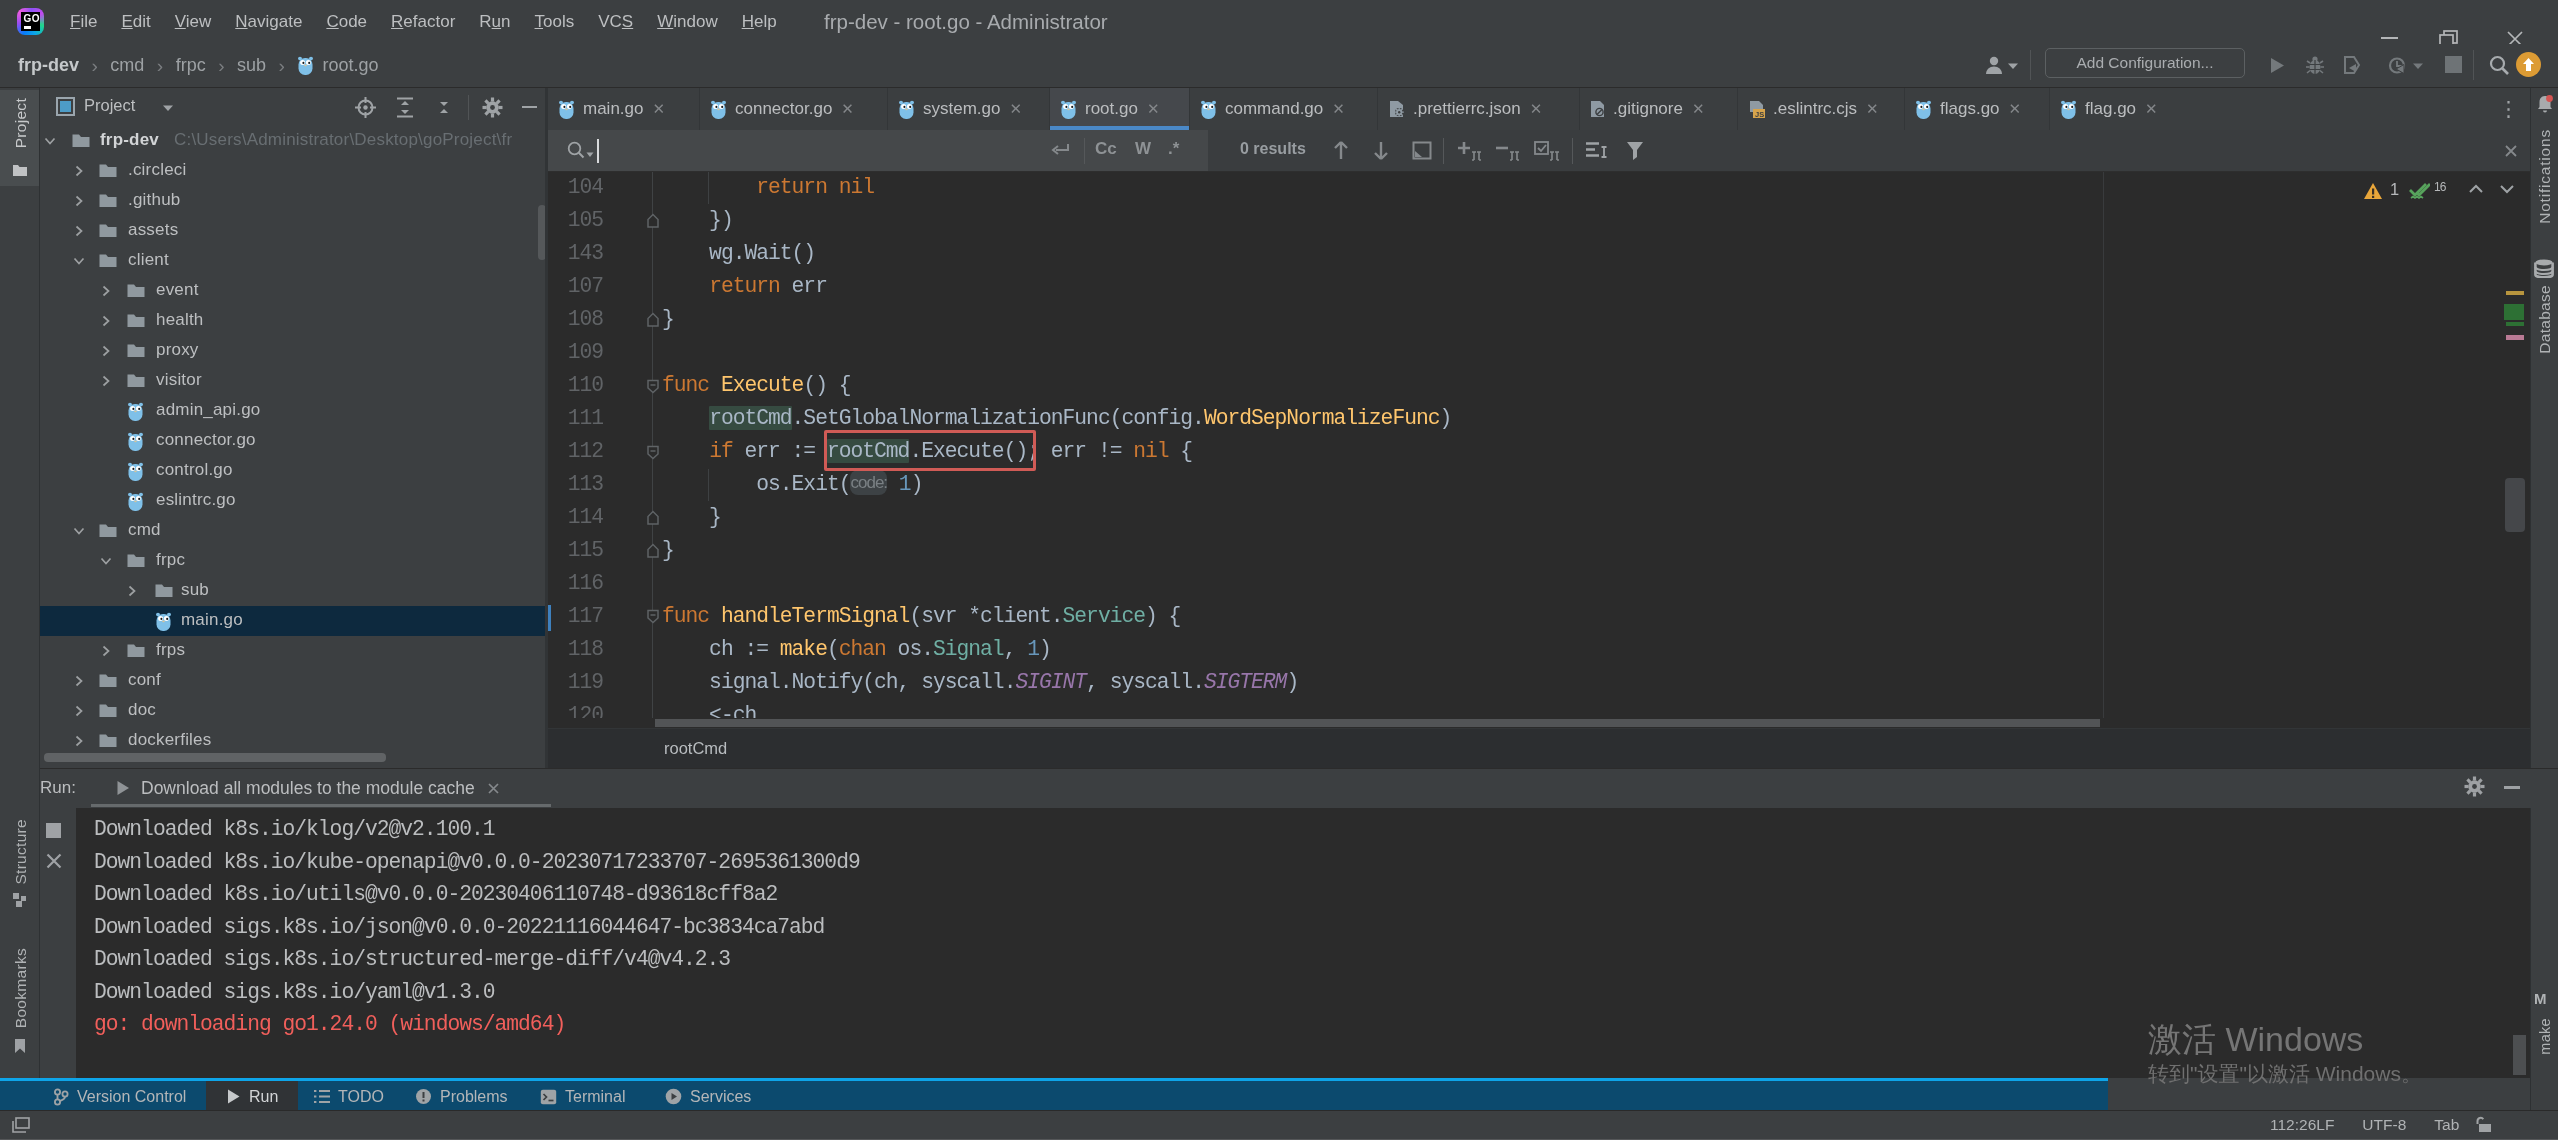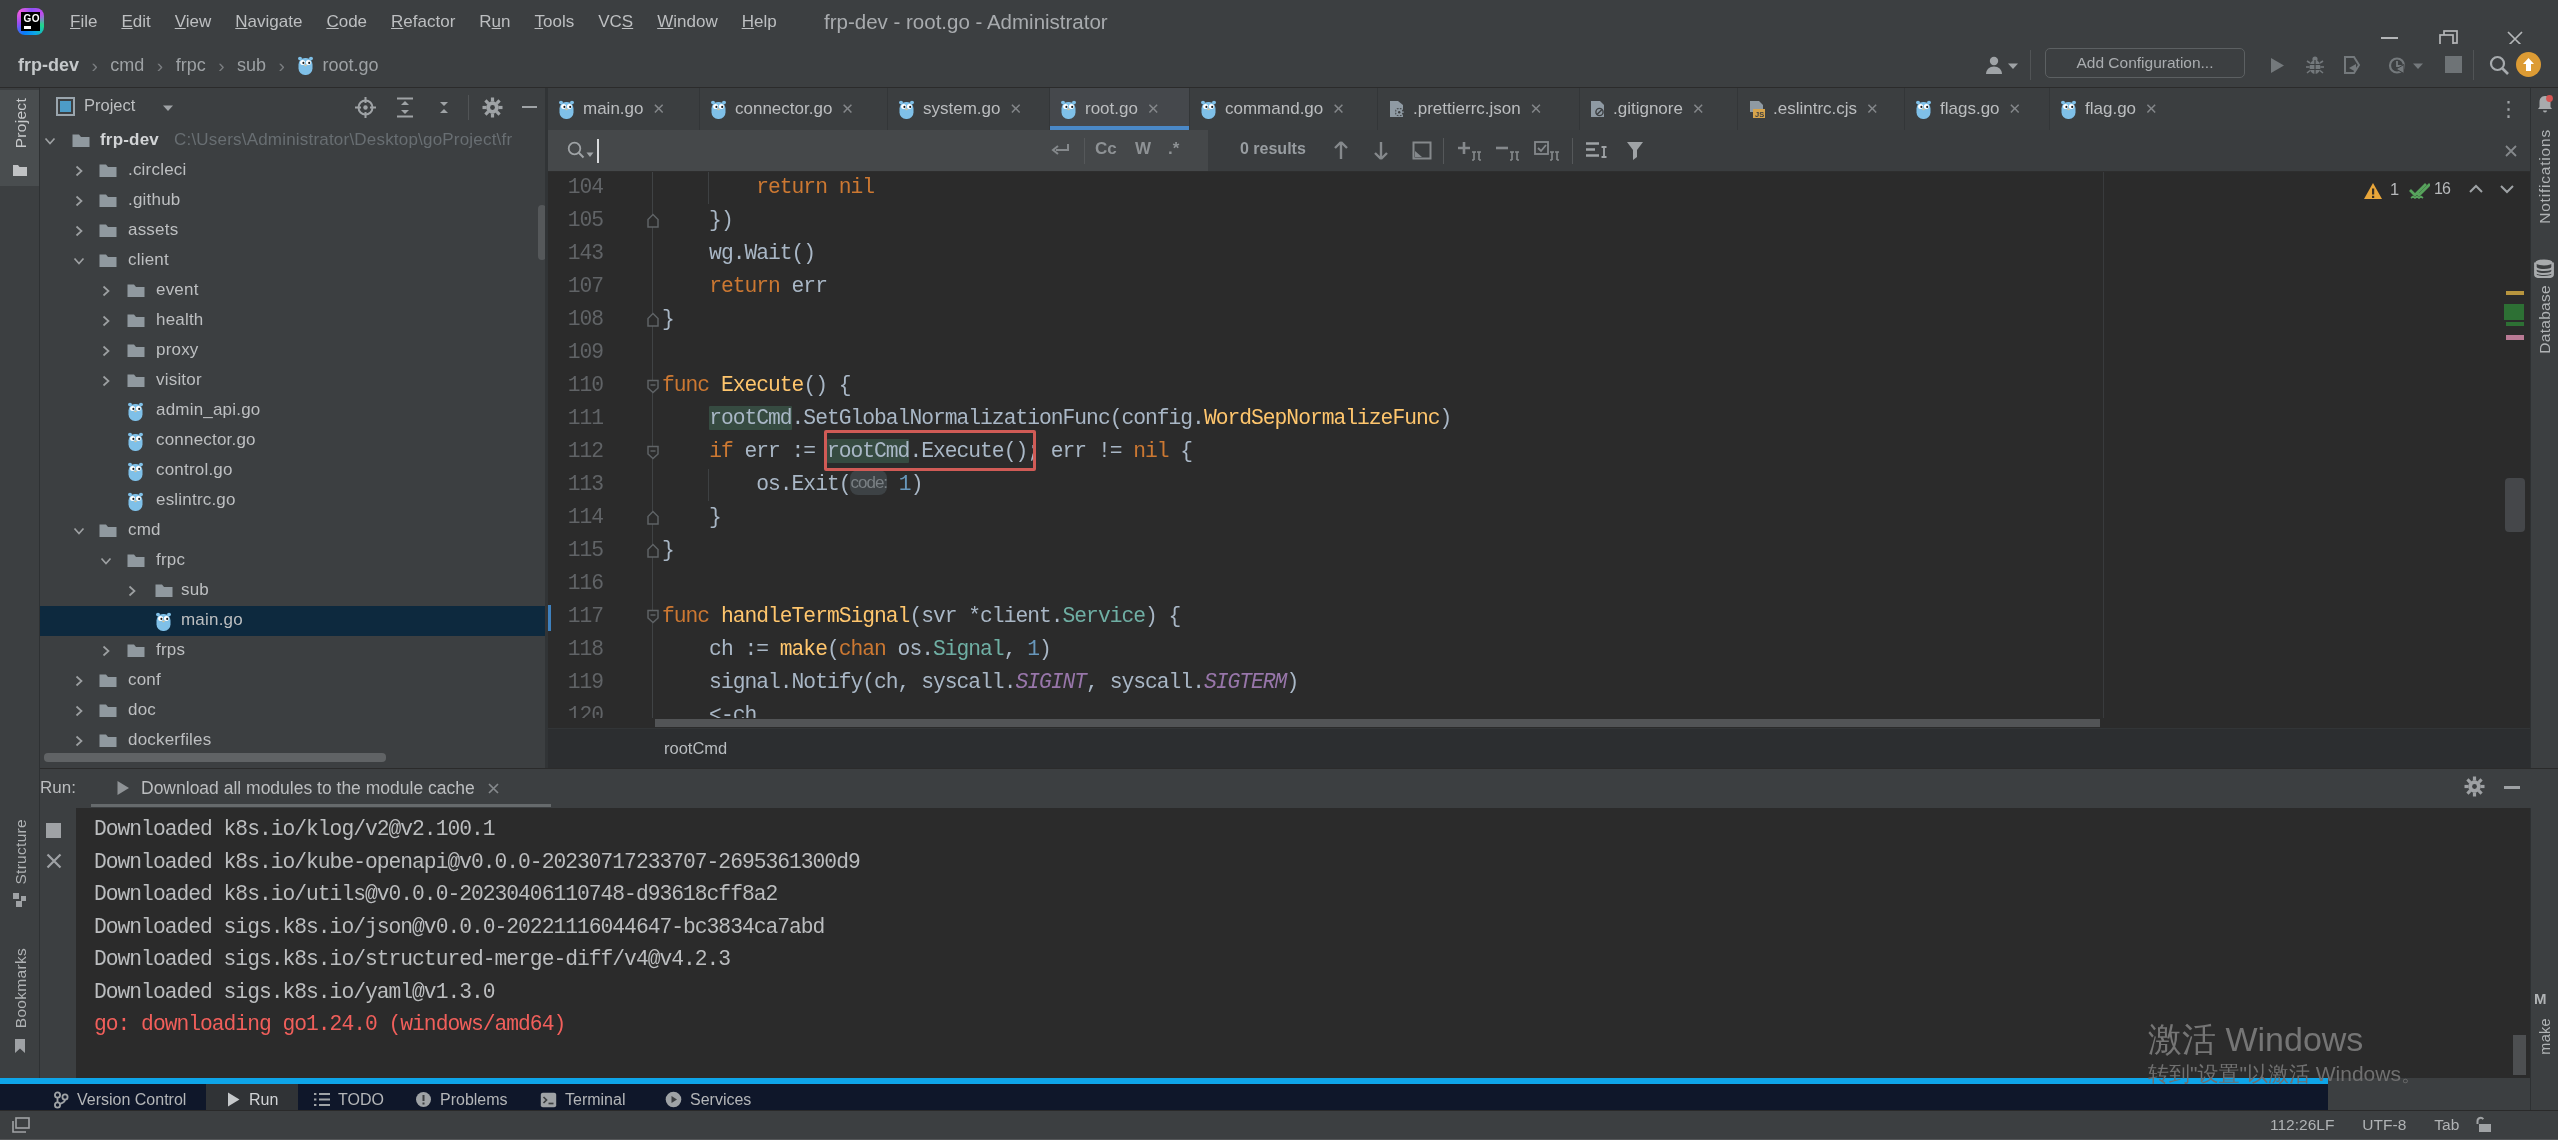--- a/index.html
+++ b/index.html
@@ -563,21 +563,21 @@
         <path d="M10 1 L19 17 H1 Z" fill="#e9a63a"></path>
         <rect x="9" y="6.5" width="2.2" height="6" fill="#3b3024"></rect>
         <rect x="9" y="13.8" width="2.2" height="2.2" fill="#3b3024"></rect>
       </svg>
   <div class="abs" style="left:1842px;top:8px;font-size:16.5px;color:#b6b8ba;font-family:'Liberation Sans',sans-serif;">1</div>
   <svg class="abs" style="left:1860px;top:8px" width="22" height="22" viewBox="0 0 22 22">
         <path d="M2 10l5 5L18 4" fill="none" stroke="#57a35c" stroke-width="2.8"></path>
         <path d="M9 13l2 2L22 4" fill="none" stroke="#57a35c" stroke-width="2.8"></path>
         <path d="M3 18l2-1.5 2 1.5 2-1.5 2 1.5 2-1.5 2 1.5" fill="none" stroke="#57a35c" stroke-width="1.6"></path>
       </svg>
-  <div class="abs" style="left:1886px;top:8px;font-size:16px;color:#b6b8ba;font-family:'Liberation Sans',sans-serif;">16</div>
+  <div class="abs" style="left:1886px;top:8px;font-size:12px;color:#b6b8ba;font-family:'Liberation Sans',sans-serif;">16</div>
   <svg class="abs" style="left:1920px;top:12px" width="16" height="10" viewBox="0 0 16 10">
         <path d="M2 8 L8 2 L14 8" fill="none" stroke="#9fa3a6" stroke-width="2"></path>
       </svg>
   <svg class="abs" style="left:1951px;top:12px" width="16" height="10" viewBox="0 0 16 10">
         <path d="M2 2 L8 8 L14 2" fill="none" stroke="#9fa3a6" stroke-width="2"></path>
       </svg>
 
   <div class="abs" style="left:1958px;top:119px;width:18px;height:4px;background:#b8953e;"></div>
   <div class="abs" style="left:1956px;top:132px;width:20px;height:16px;background:#2d7034;"></div>
   <div class="abs" style="left:1958px;top:150px;width:18px;height:4px;background:#2d7034;"></div>
@@ -648,21 +648,21 @@
 <div id="console" class="abs mono" style="left:94px;top:808px;width:2300px;font-size:21.3px;line-height:32.5px;color:#bbbdbf;padding-top:5px;white-space:pre;">Downloaded k8s.io/klog/v2@v2.100.1
 Downloaded k8s.io/kube-openapi@v0.0.0-20230717233707-2695361300d9
 Downloaded k8s.io/utils@v0.0.0-20230406110748-d93618cff8a2
 Downloaded sigs.k8s.io/json@v0.0.0-20221116044647-bc3834ca7abd
 Downloaded sigs.k8s.io/structured-merge-diff/v4@v4.2.3
 Downloaded sigs.k8s.io/yaml@v1.3.0
 <span style="color:#f15f5b;">go: downloading go1.24.0 (windows/amd64)</span></div>
 
 <div class="abs" style="left:2513px;top:1035px;width:13px;height:40px;background:#4d4f51;"></div>
 
-<div id="bottombar" class="abs" style="left:0;top:1078px;width:2328px;height:32px;background:#0f172a;border-top:6px solid #0ea5e9;box-sizing:border-box;">
+<div id="bottombar" class="abs" style="left:0;top:1078px;width:2108px;height:32px;background:#0c4a6e;border-top:3px solid #0ea5e9;box-sizing:border-box;">
   <div class="btn-item" style="left:53px;">
     <svg width="16" height="18" viewBox="0 0 16 18">
           <circle cx="4.5" cy="4" r="2.6" fill="none" stroke="#9fa3a6" stroke-width="1.8"></circle>
           <circle cx="4.5" cy="14" r="2.6" fill="none" stroke="#9fa3a6" stroke-width="1.8"></circle>
           <circle cx="12" cy="6" r="2.6" fill="none" stroke="#9fa3a6" stroke-width="1.8"></circle>
           <path d="M4.5 6.6v4.8M12 8.6c0 3-3 3.4-5 4.4" fill="none" stroke="#9fa3a6" stroke-width="1.8"></path>
         </svg>
     <span>Version Control</span>
   </div>
   <div class="abs" style="left:206px;top:0;width:92px;height:31px;background:#303336;"></div>

